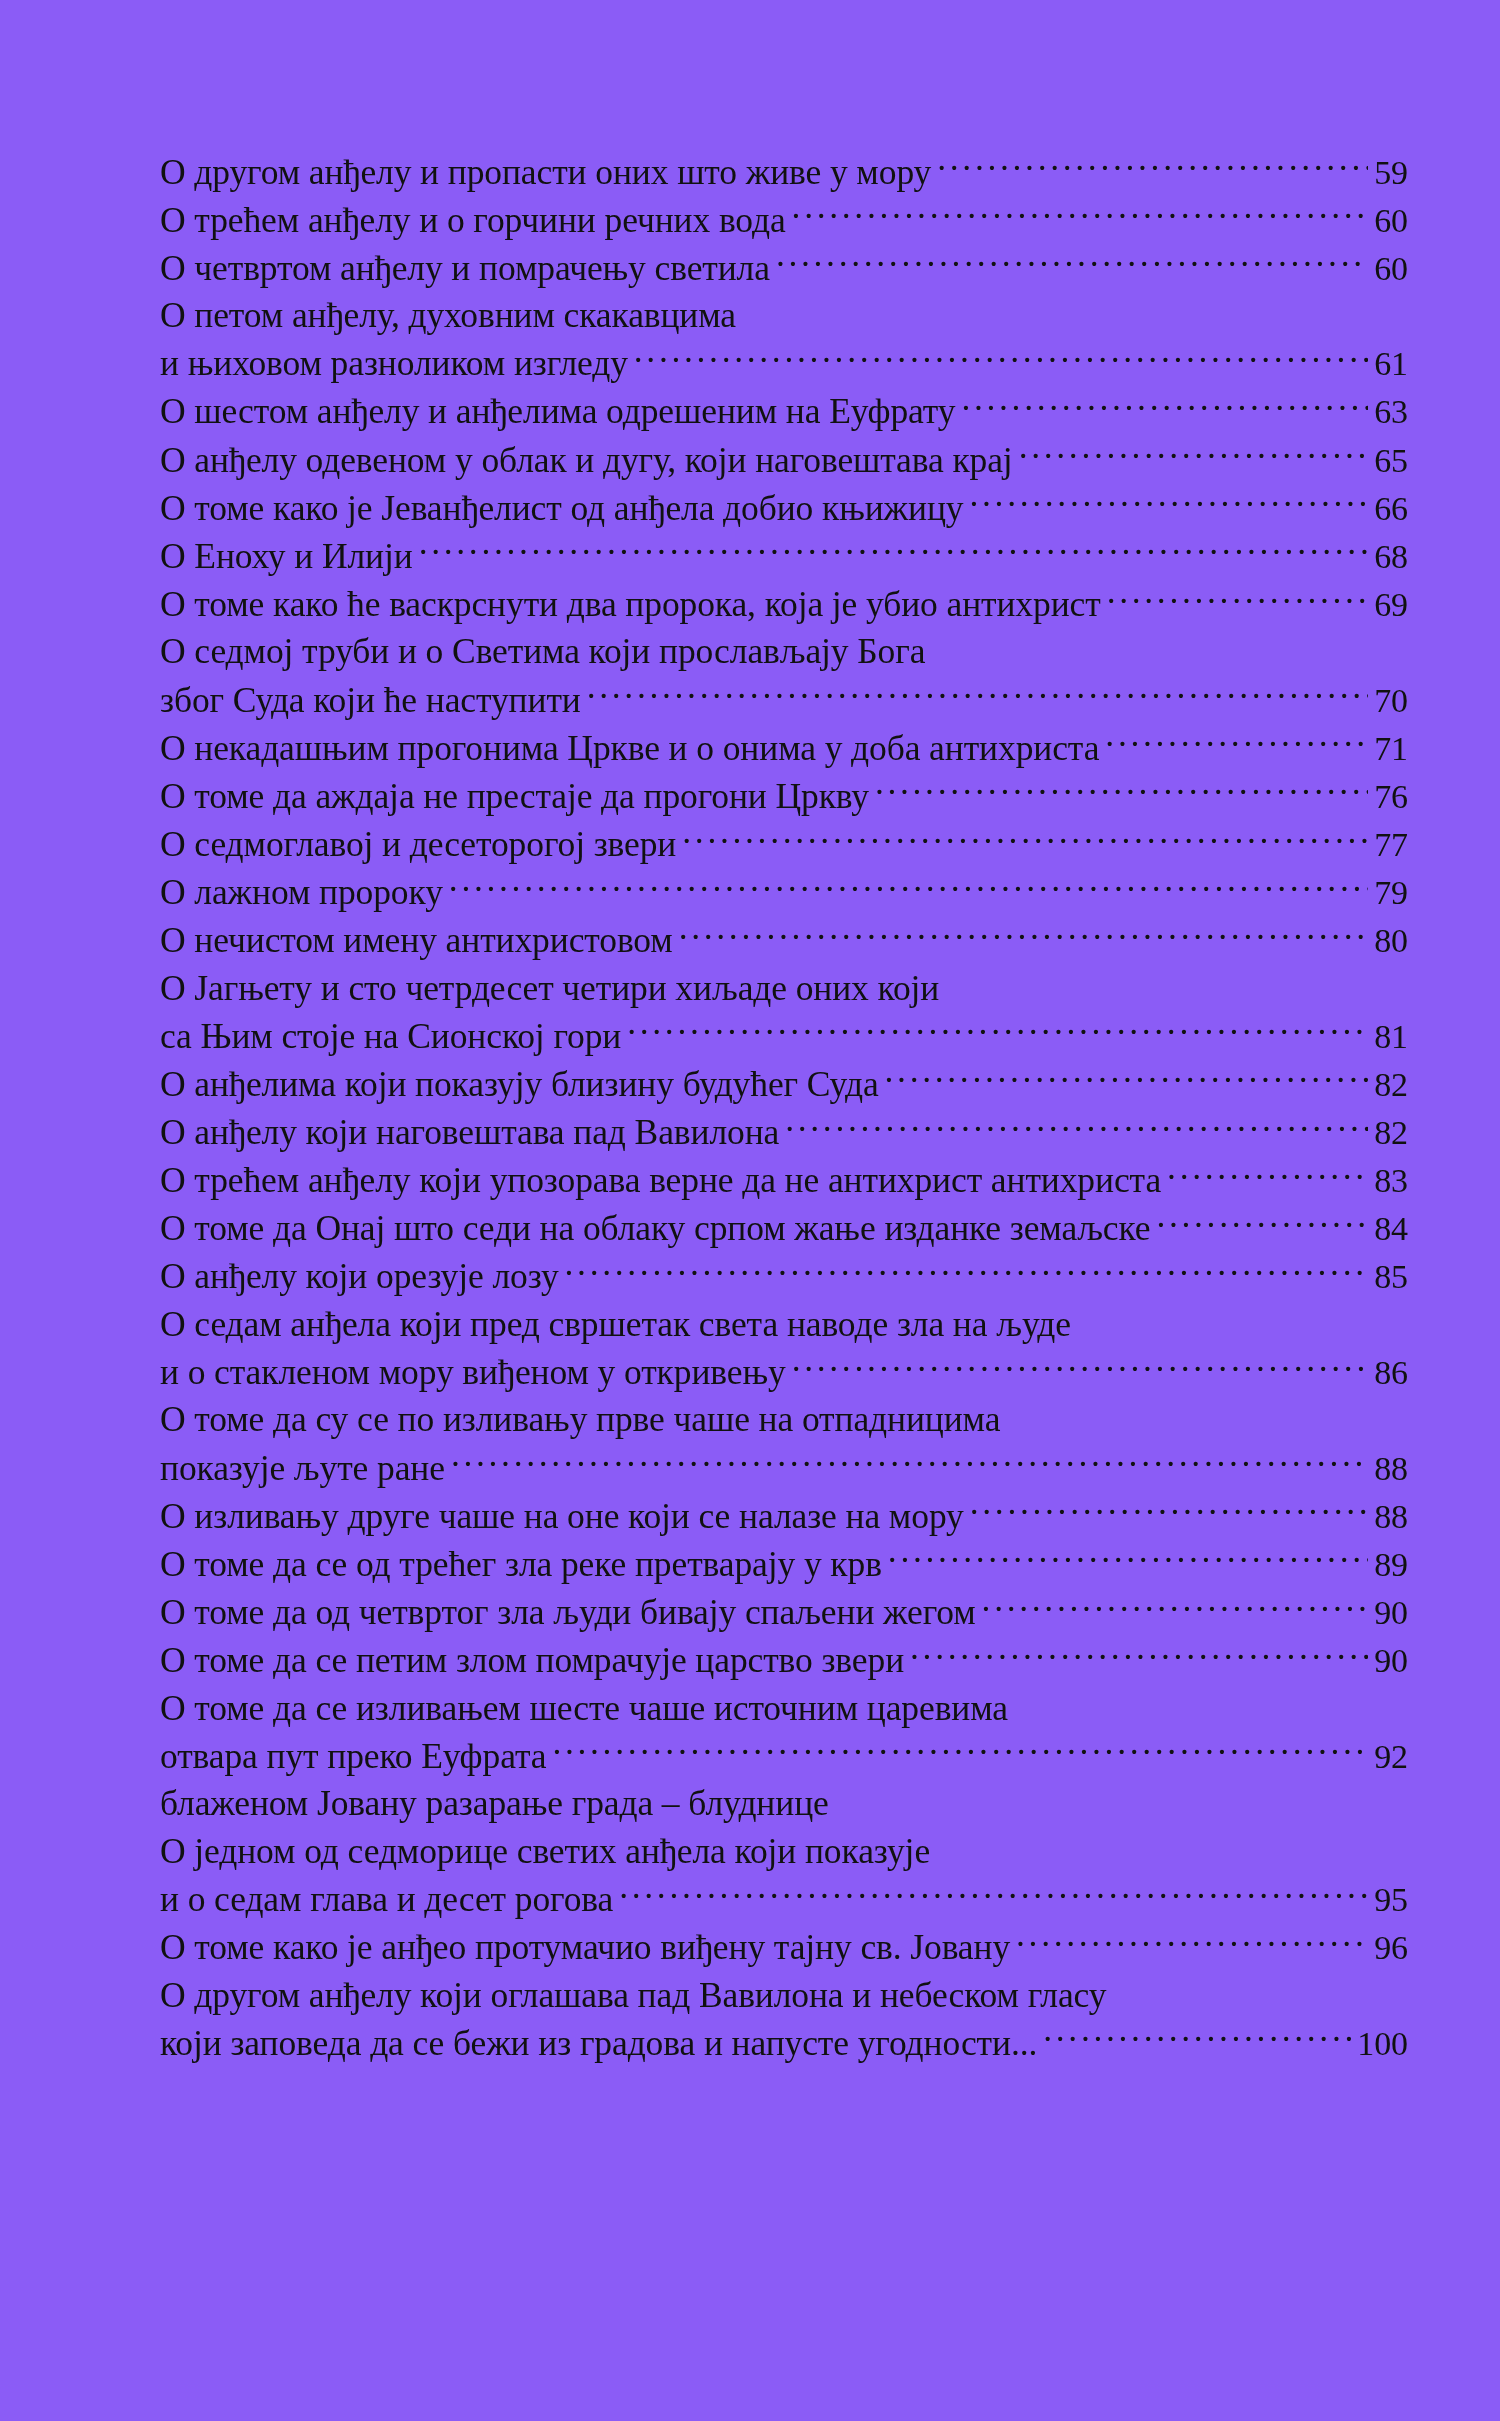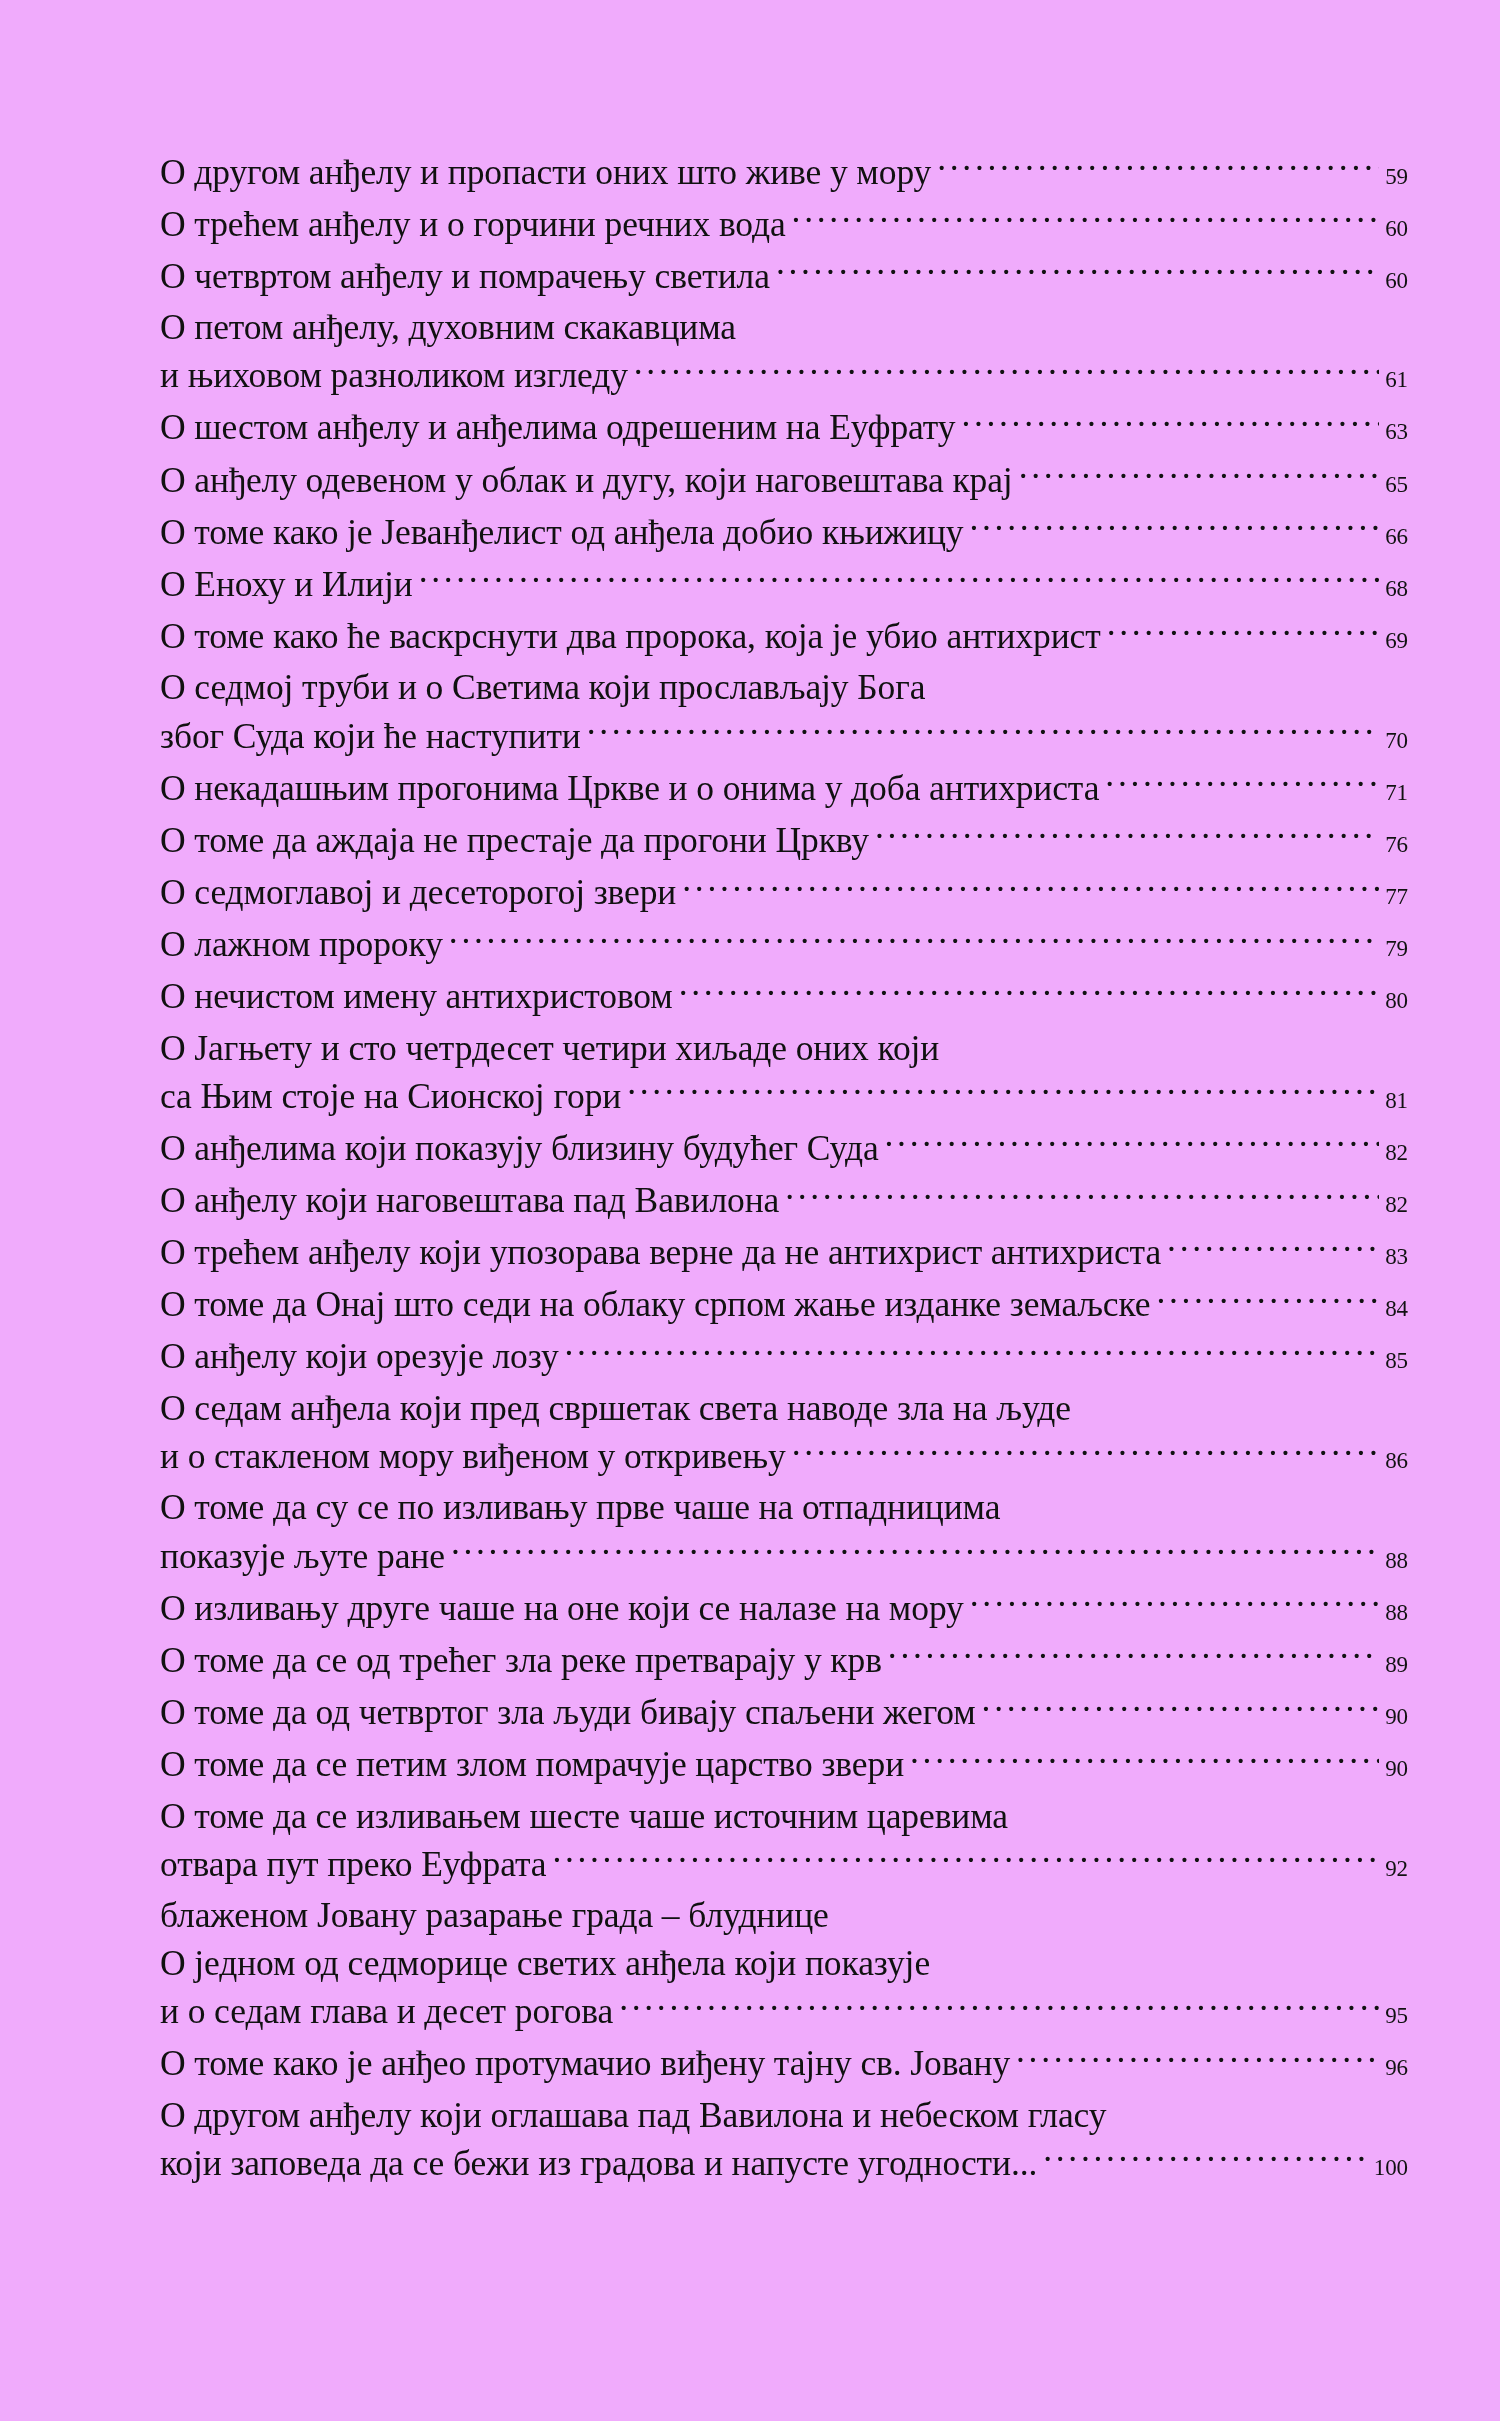--- a/index.html
+++ b/index.html
@@ -13,21 +13,21 @@
     height: 2421px;
     font-family: "Liberation Serif", "DejaVu Serif", serif;
     color: #111111;
     -webkit-font-smoothing: antialiased;
   }
 
   .page {
     position: relative;
     width: 1500px;
     height: 2421px;
-    background: #f0abfc;
+    background: #8b5cf6;
     box-sizing: border-box;
     padding: 148px 92px 60px 160px;
   }
 
   .toc {
     display: block;
     width: 1248px;
   }
 
   
@@ -63,21 +63,21 @@
     white-space: nowrap;
     font-size: 35.5px;
     letter-spacing: -2.6px;
     color: #111111;
   }
 
   .toc-line .page-no {
     flex: 0 0 auto;
     text-align: right;
     padding-left: 4px;
-    font-size: 23px;
+    font-size: 34px;
   }
 </style>
 </head>
 <body>
 
 <div class="page">
   <div class="toc" id="toc-root">
       <div class="toc-line">
         <span class="label">О другом анђелу и пропасти оних што живе у мору</span>
         <span class="leader"></span>

